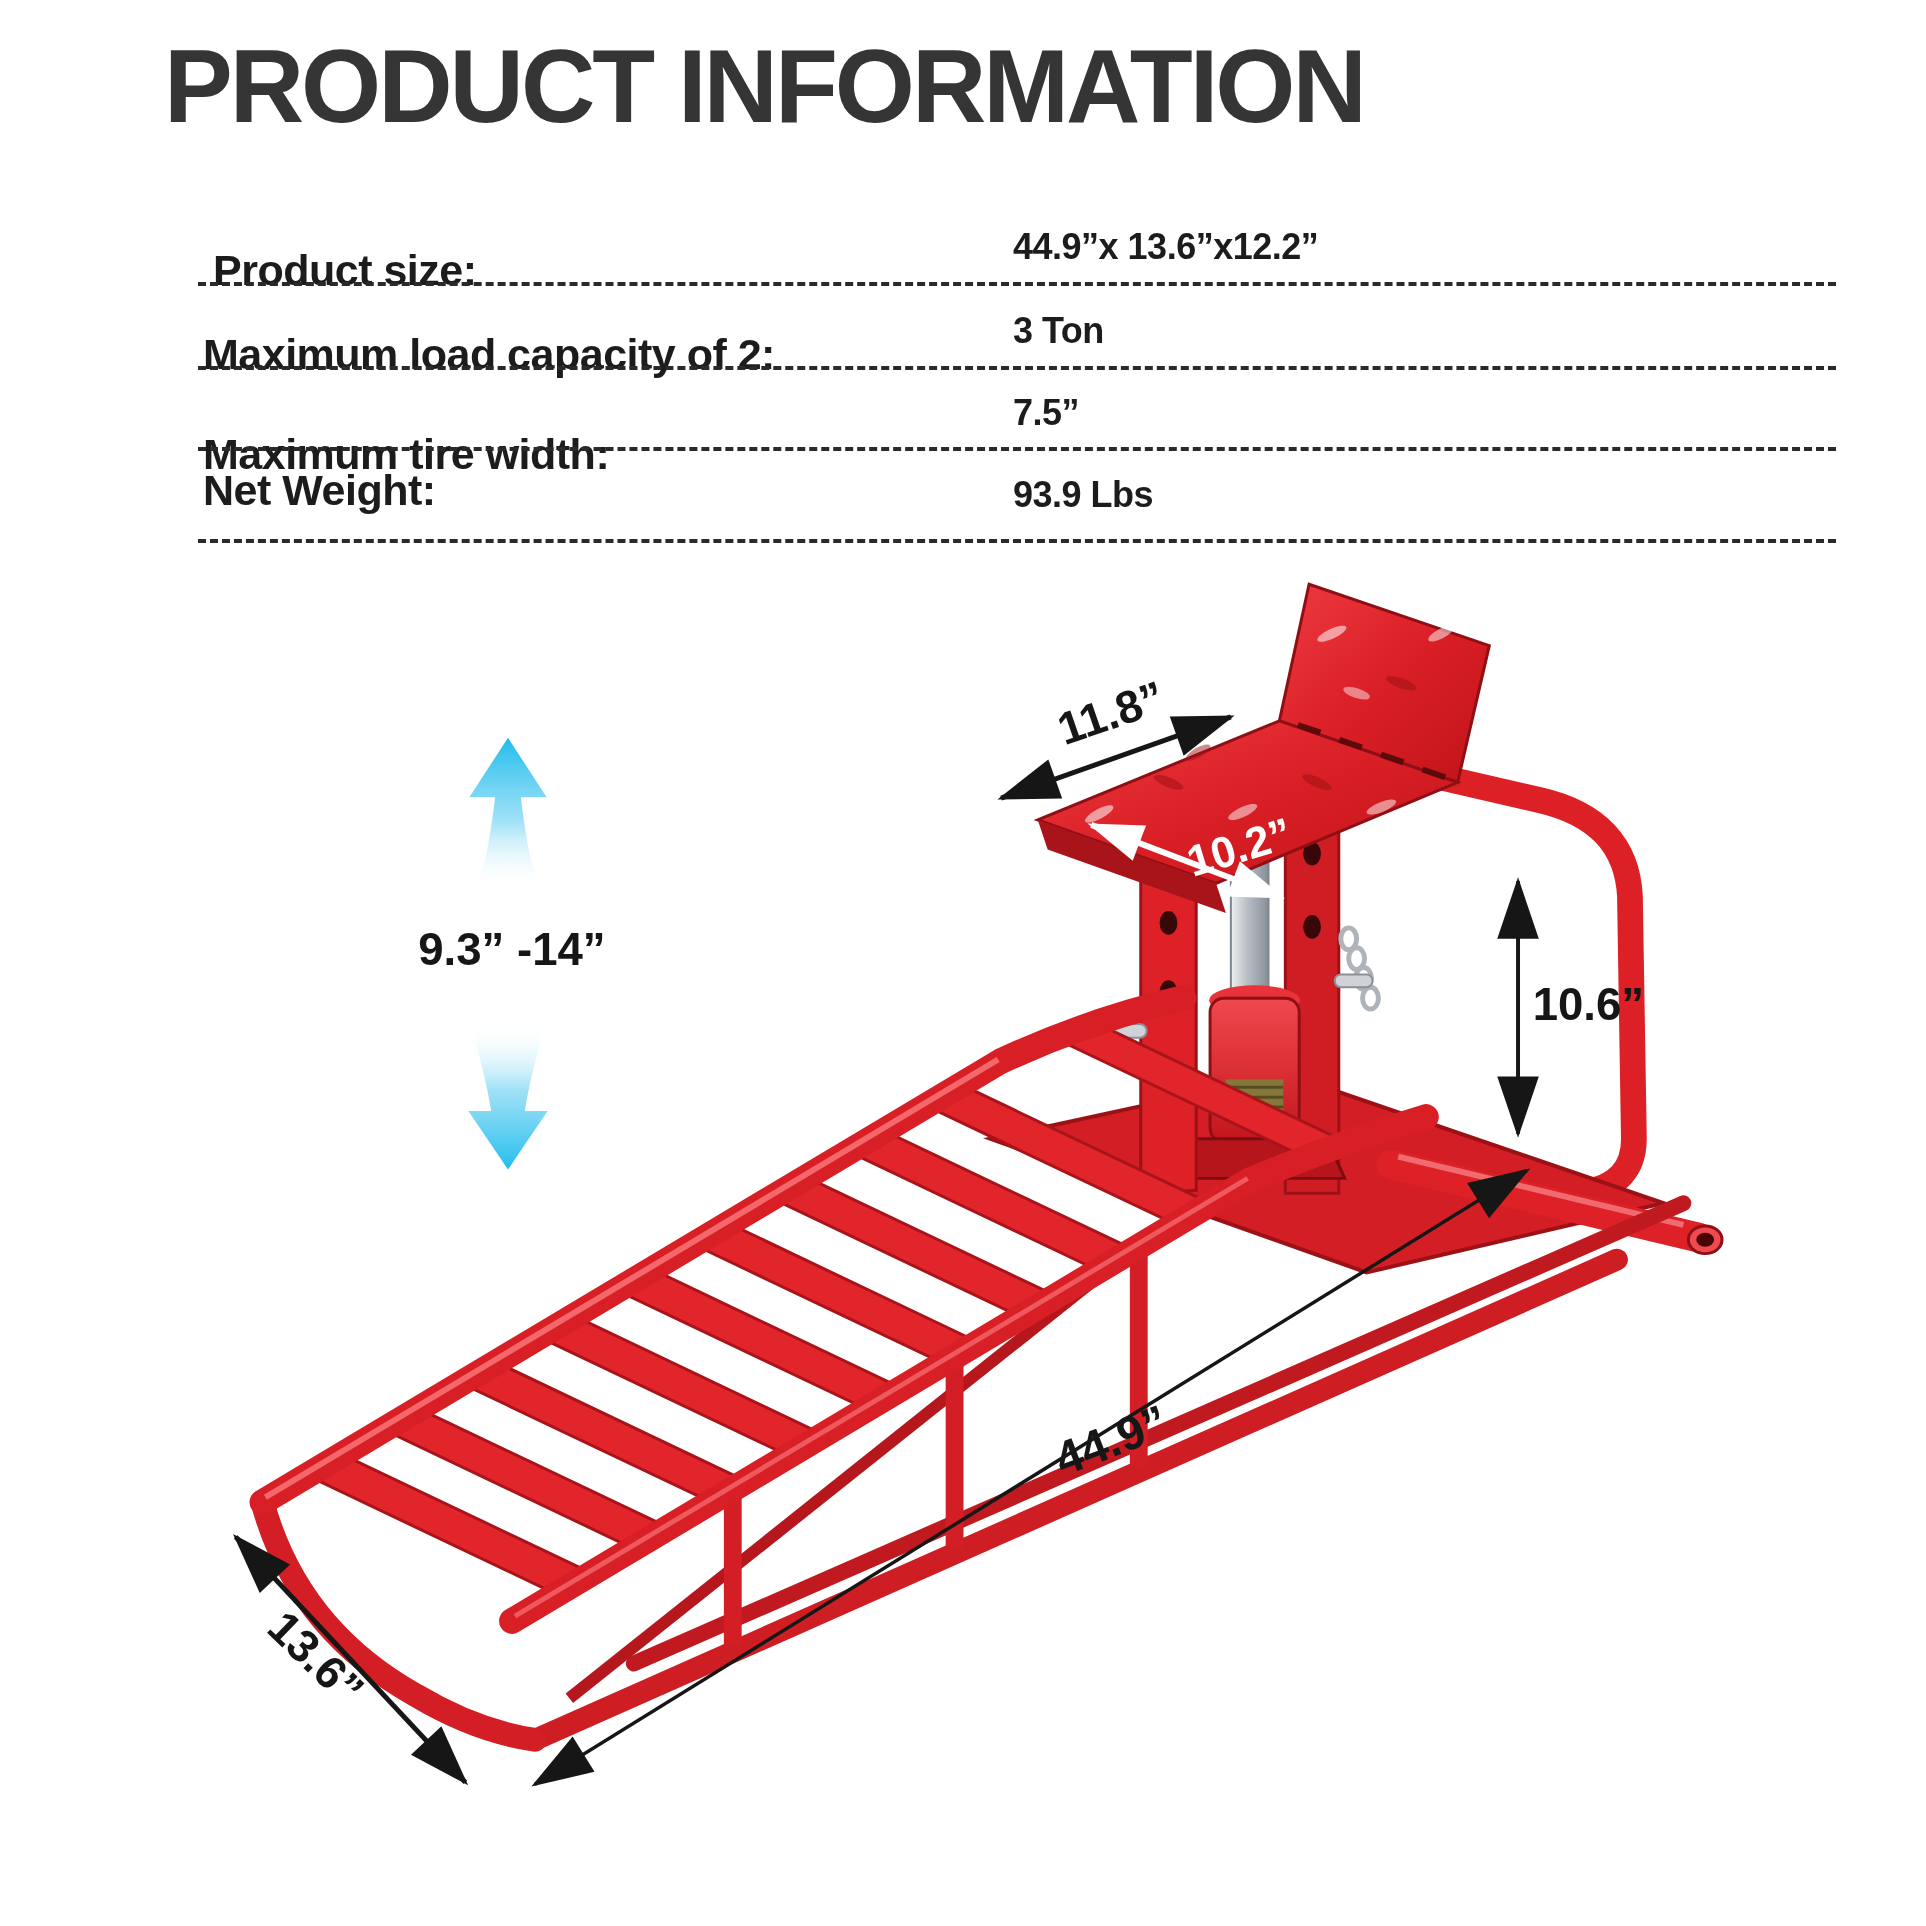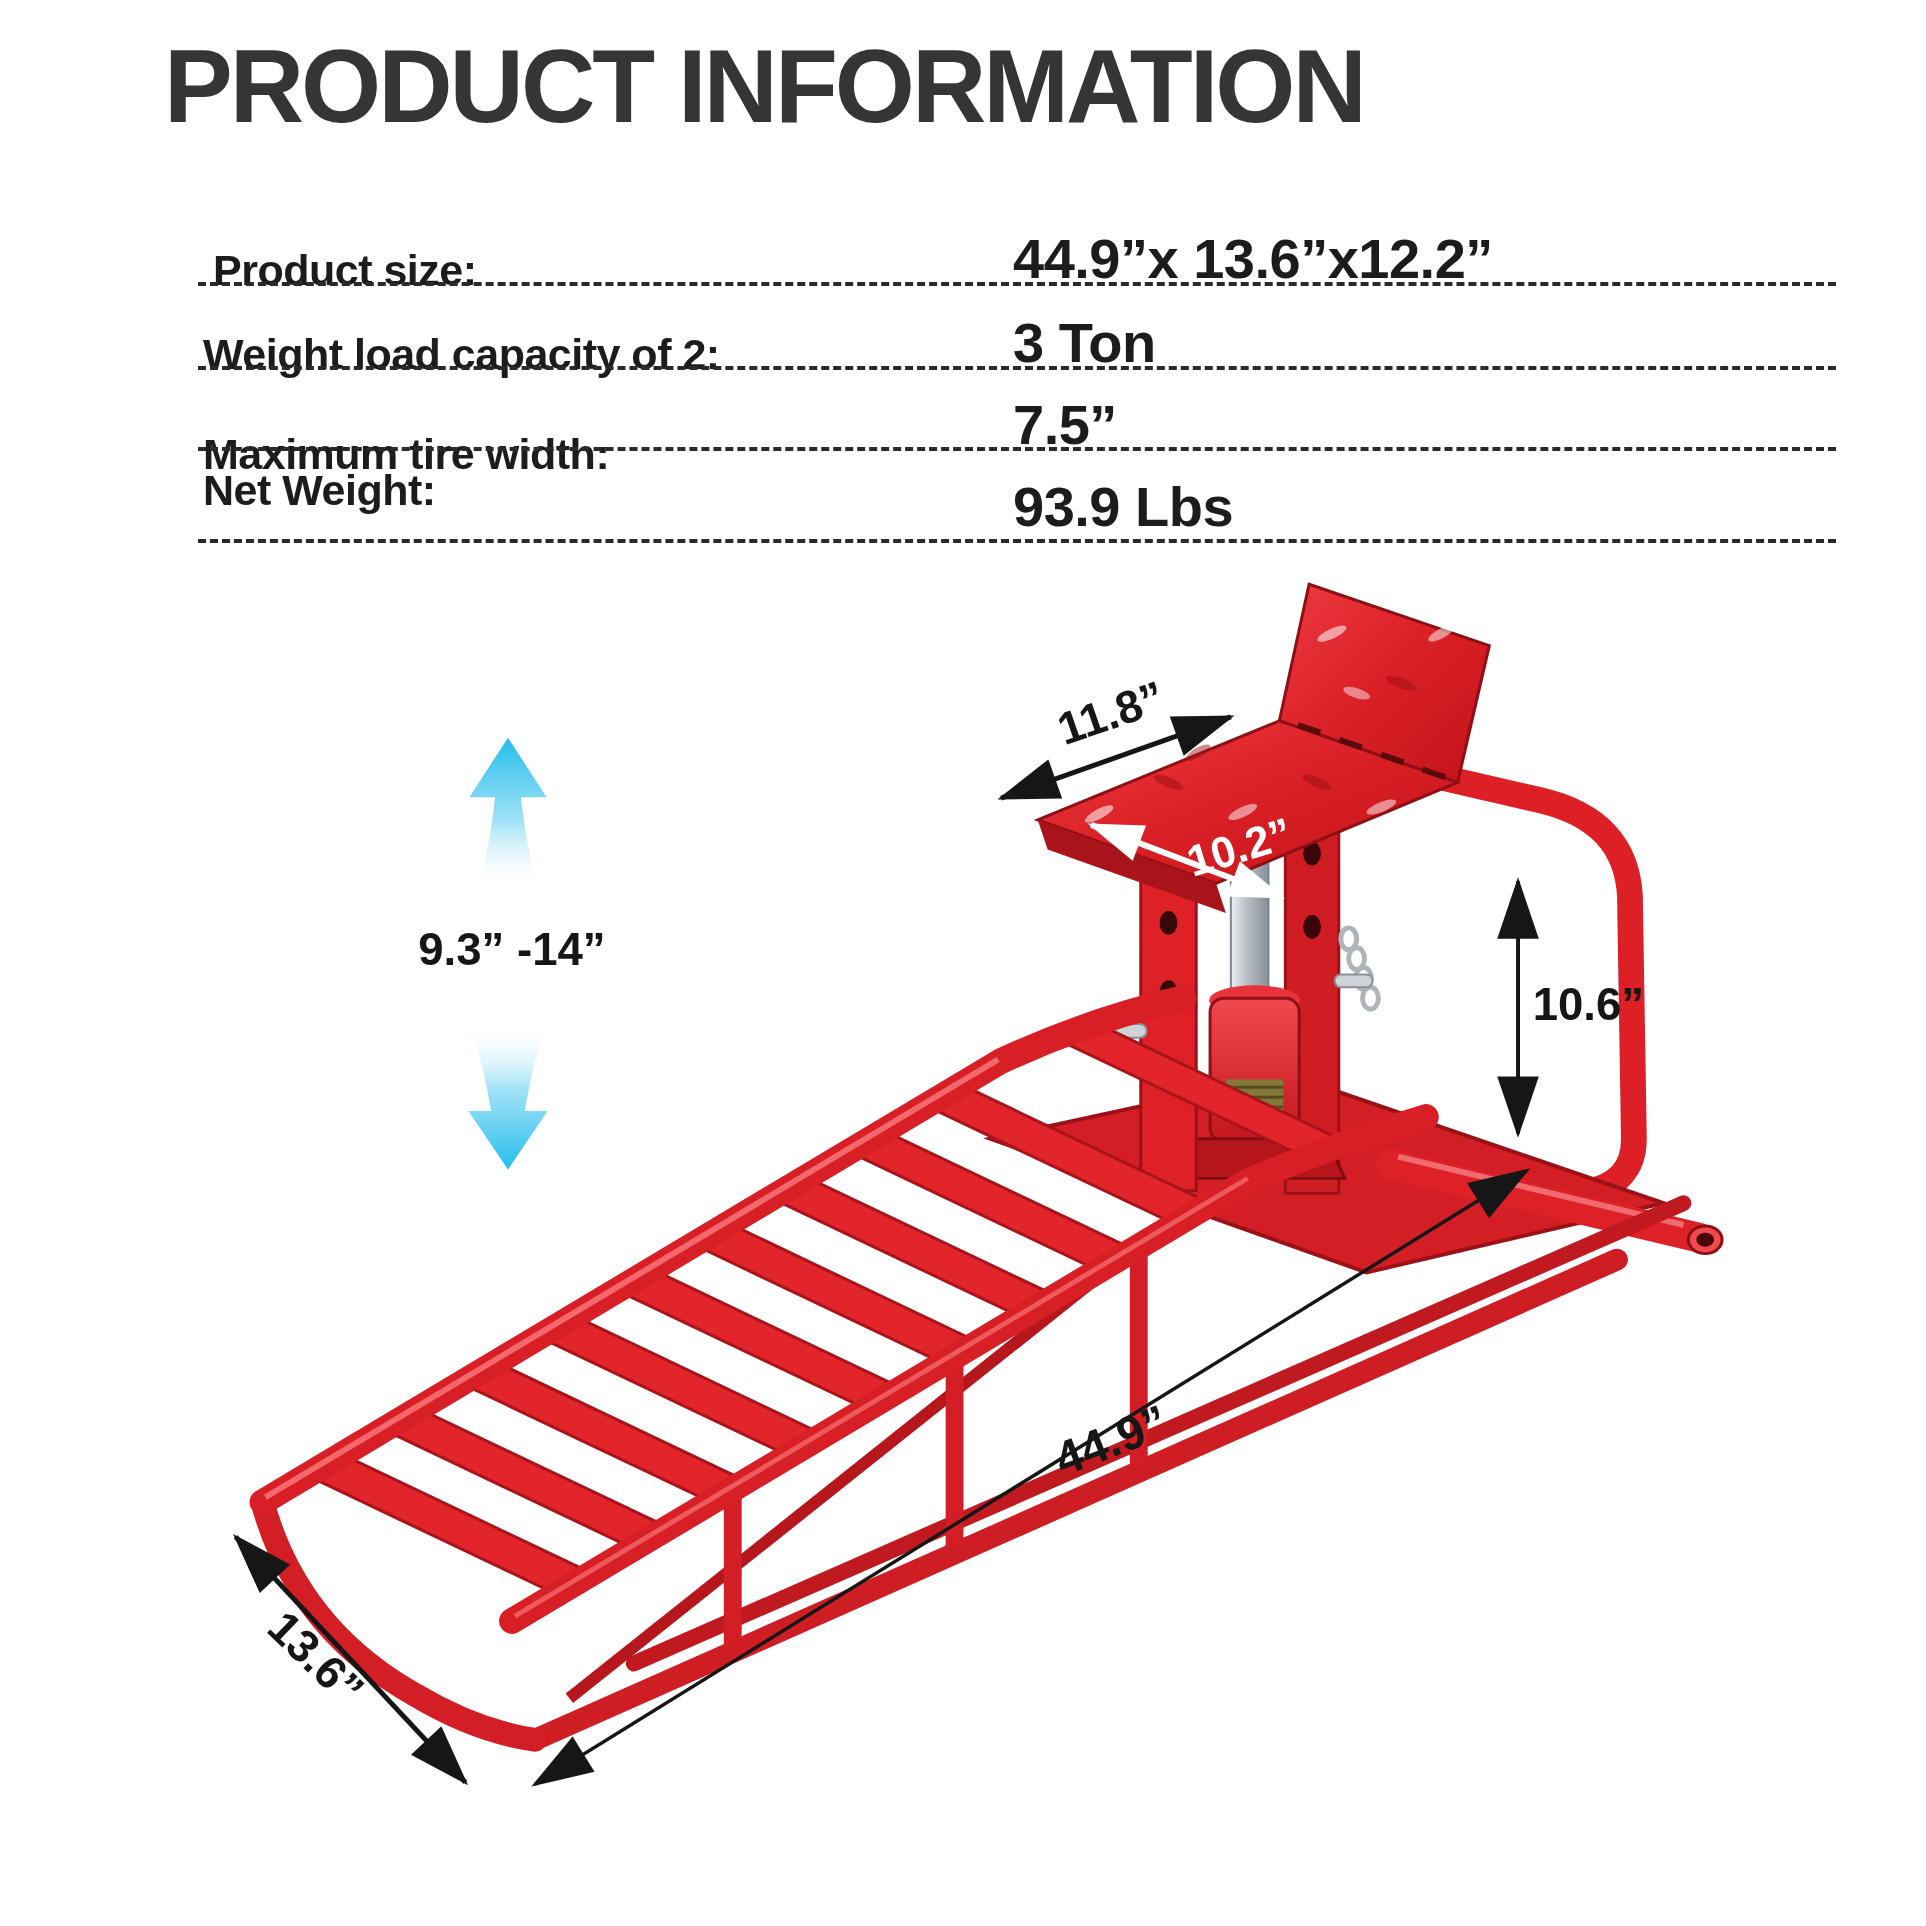--- a/index.html
+++ b/index.html
@@ -1,38 +1,38 @@
 <!DOCTYPE html>
 <html><head>
 <meta charset="utf-8">
 <style>
   html,body{margin:0;padding:0;width:1927px;height:1927px;background:#ffffff;overflow:hidden;
     font-family:"Liberation Sans", sans-serif;}
   .abs{position:absolute;}
   #page-title{left:164px;top:28px;font-size:103px;font-weight:bold;color:#353535;letter-spacing:-3px;white-space:nowrap;text-align:center;}
   .spec-label{font-size:43px;font-weight:600;color:#1c1c1e;letter-spacing:-0.5px;white-space:nowrap;margin-top:20px;}
-  .spec-value{font-size:56px;font-weight:600;color:#1c1c1e;letter-spacing:-0.5px;white-space:nowrap;}
+  .spec-value{font-size:36px;font-weight:600;color:#1c1c1e;letter-spacing:-0.5px;white-space:nowrap;}
   .dash-line{left:198px;width:1638px;height:0;border-top:4px dashed #2a2a2a;}
   .lbl-col{left:203px;}
   .val-col{left:1013px;}
   svg text{font-family:"Liberation Sans", sans-serif;}
   .dim-text{font-size:46px;font-weight:bold;fill:#161616;}
   .dim-text-white{font-size:44px;font-weight:bold;fill:#ffffff;}
 </style>
 </head>
 <body>
 
 <div id="page-title" class="abs">PRODUCT INFORMATION</div>
 
 <div>
   <div class="abs spec-label lbl-col" style="top:226px;left:213px">Product size:</div>
   <div class="abs spec-value val-col" style="top:226px">44.9”x 13.6”x12.2”</div>
   <div class="abs dash-line" style="top:282px"></div>
 
-  <div class="abs spec-label lbl-col" style="top:310px">Weight load capacity of 2:</div>
+  <div class="abs spec-label lbl-col" style="top:310px">Maximum load capacity of 2:</div>
   <div class="abs spec-value val-col" style="top:310px">3 Ton</div>
   <div class="abs dash-line" style="top:366px"></div>
 
   <div class="abs spec-label lbl-col" style="top:410px">Maximum tire width:</div>
   <div class="abs spec-value val-col" style="top:392px">7.5”</div>
   <div class="abs dash-line" style="top:447px"></div>
 
   <div class="abs spec-label lbl-col" style="top:446px">Net Weight:</div>
   <div class="abs spec-value val-col" style="top:474px">93.9 Lbs</div>
   <div class="abs dash-line" style="top:539px"></div>

